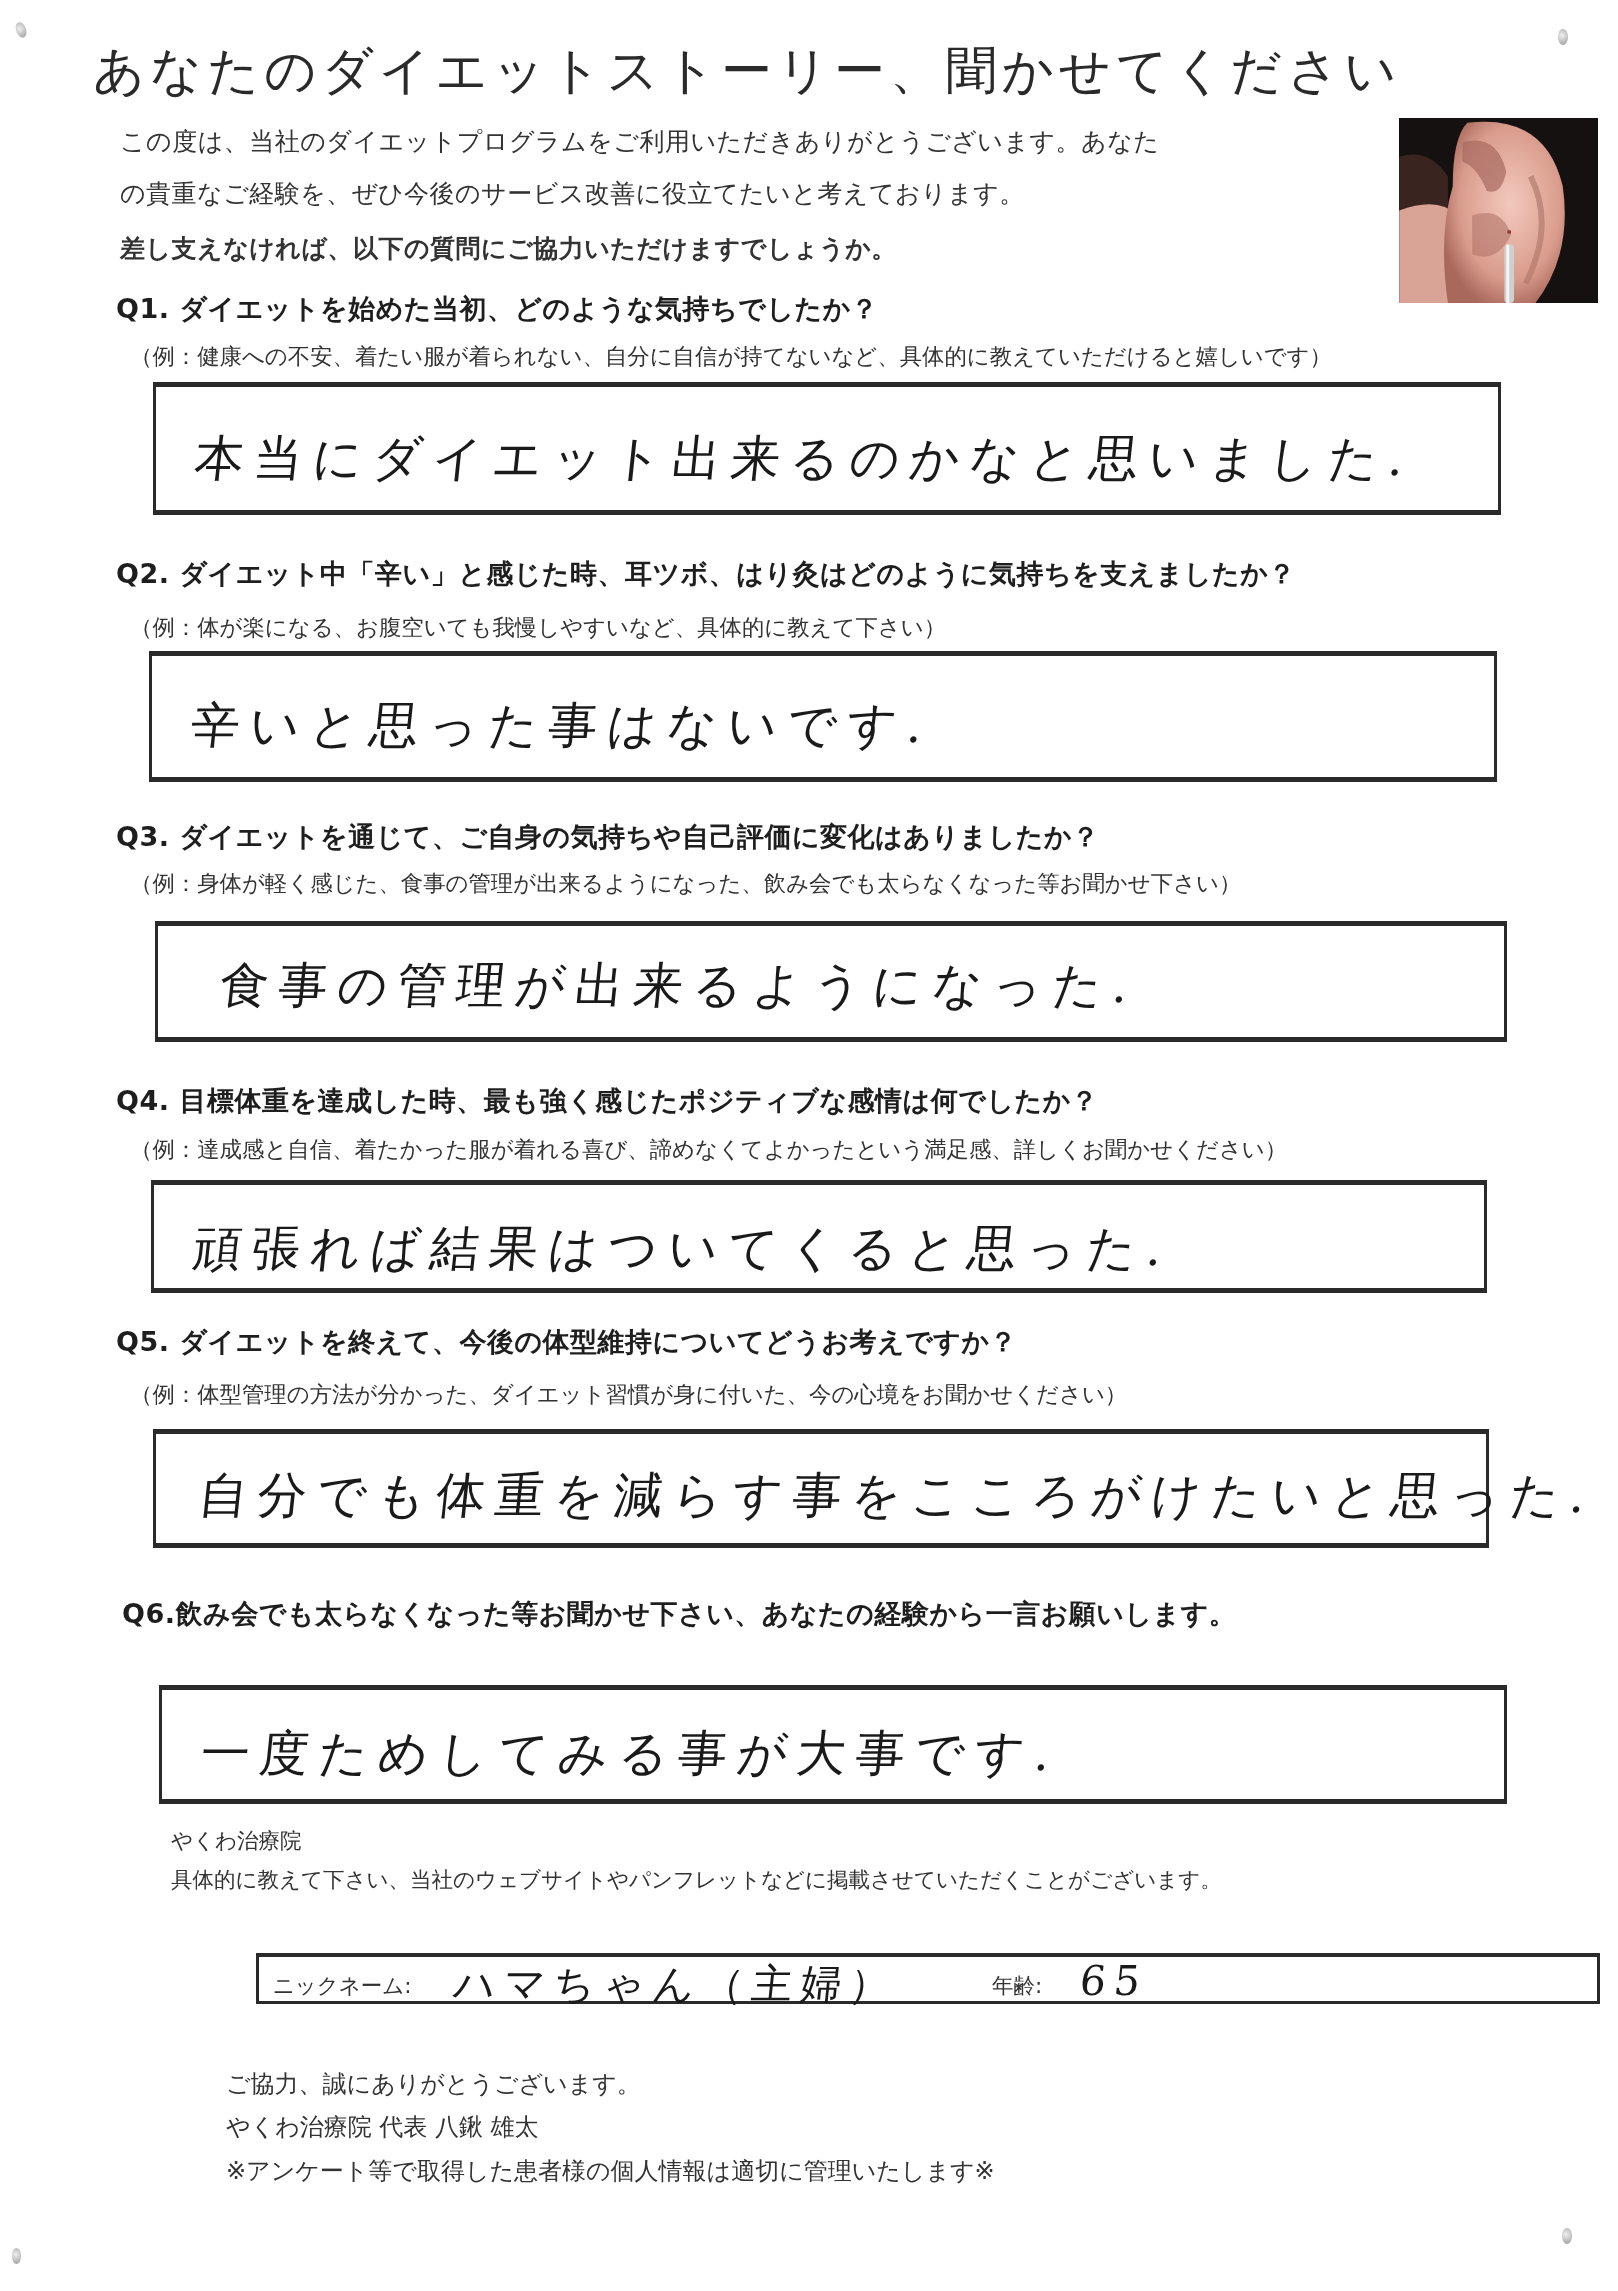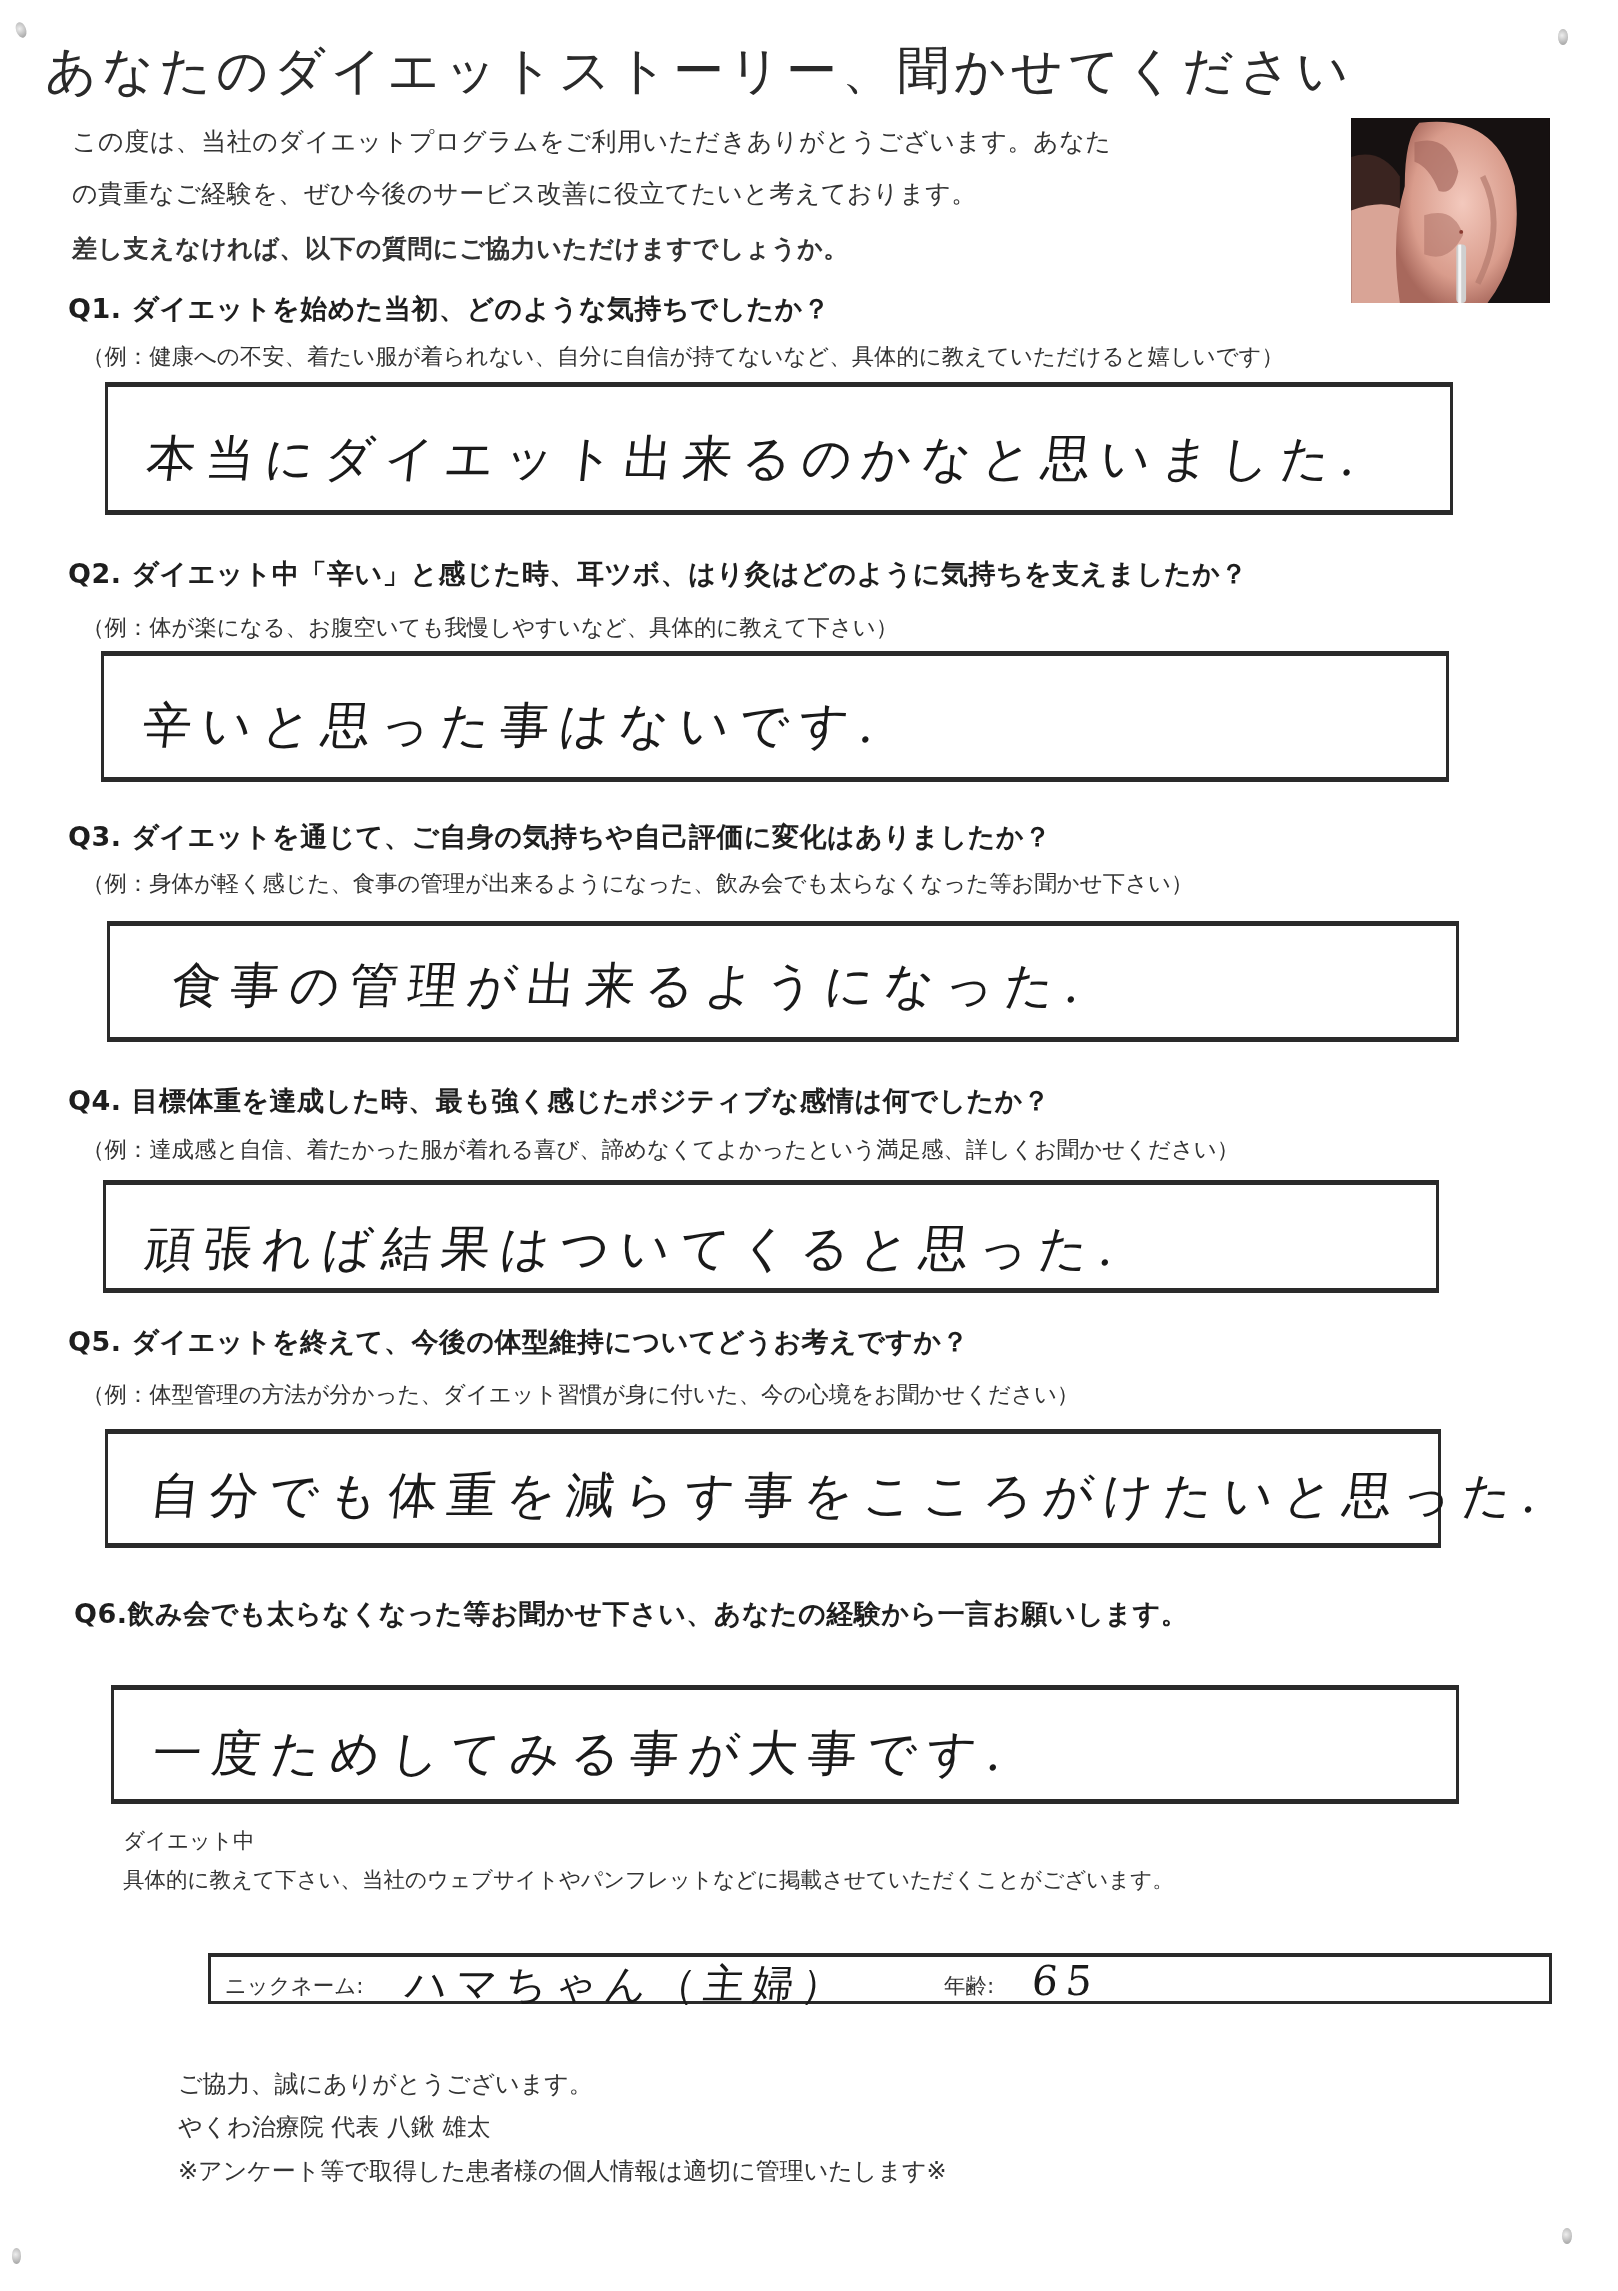--- a/index.html
+++ b/index.html
@@ -1,21 +1,21 @@
 <!DOCTYPE html>
 <html><head>
 <meta charset="utf-8">
 <style>
   html, body { margin: 0; padding: 0; }
   body {
     width: 1619px; height: 2292px; position: relative; overflow: hidden;
     background: #ffffff; color: #222;
     font-family: "DejaVu Sans", "Liberation Sans", sans-serif;
   }
-  .abs { position: absolute; }
+  .abs { position: absolute; margin-left: 48px; }
   .title {
     left: 45px; top: 37px; font-size: 51px; letter-spacing: 4.9px;
     color: #2a2a2a; font-weight: normal; white-space: nowrap;
   }
   .intro { left: 72px; font-size: 25px; color: #333; white-space: nowrap; letter-spacing: 0.5px; }
   .photo {
     left: 1351px; top: 118px; width: 199px; height: 185px; overflow: hidden;
     background: #141010;
   }
   .qhead { left: 68px; font-size: 27px; font-weight: bold; color: #1e1e1e; white-space: nowrap; letter-spacing: 0.5px; }
@@ -110,21 +110,21 @@
 <div class="abs qhint" style="top:1379px;">（例：体型管理の方法が分かった、ダイエット習慣が身に付いた、今の心境をお聞かせください）</div>
 <div class="abs abox" style="left:105px; top:1429px; width:1336px; height:119px;">
   <div class="hand" style="left:43px; bottom:13.7px;">自分でも体重を減らす事をこころがけたいと思った.</div>
 </div>
 
 <div class="abs qhead" style="top:1596px; left:74px;">Q6.飲み会でも太らなくなった等お聞かせ下さい、あなたの経験から一言お願いします。</div>
 <div class="abs abox" style="left:111px; top:1685px; width:1348px; height:119px;">
   <div class="hand" style="left:39px; bottom:11.7px;">一度ためしてみる事が大事です.</div>
 </div>
 
-<div class="abs small" style="left:123px; top:1826px;">ダイエット中</div>
+<div class="abs small" style="left:123px; top:1826px;">やくわ治療院</div>
 <div class="abs small" style="left:123px; top:1865px;">具体的に教えて下さい、当社のウェブサイトやパンフレットなどに掲載させていただくことがございます。</div>
 
 <div class="abs nickbox">
   <span class="nicklabel" style="left:13.7px;">ニックネーム:</span>
   <span class="nickval" style="left:195px;">ハマちゃん（主婦）</span>
   <span class="nicklabel" style="left:733px;">年齢:</span>
   <span class="nickval" style="left:821px;">65</span>
 </div>
 
 <div class="abs closing" style="top:2068px;">ご協力、誠にありがとうございます。</div>

